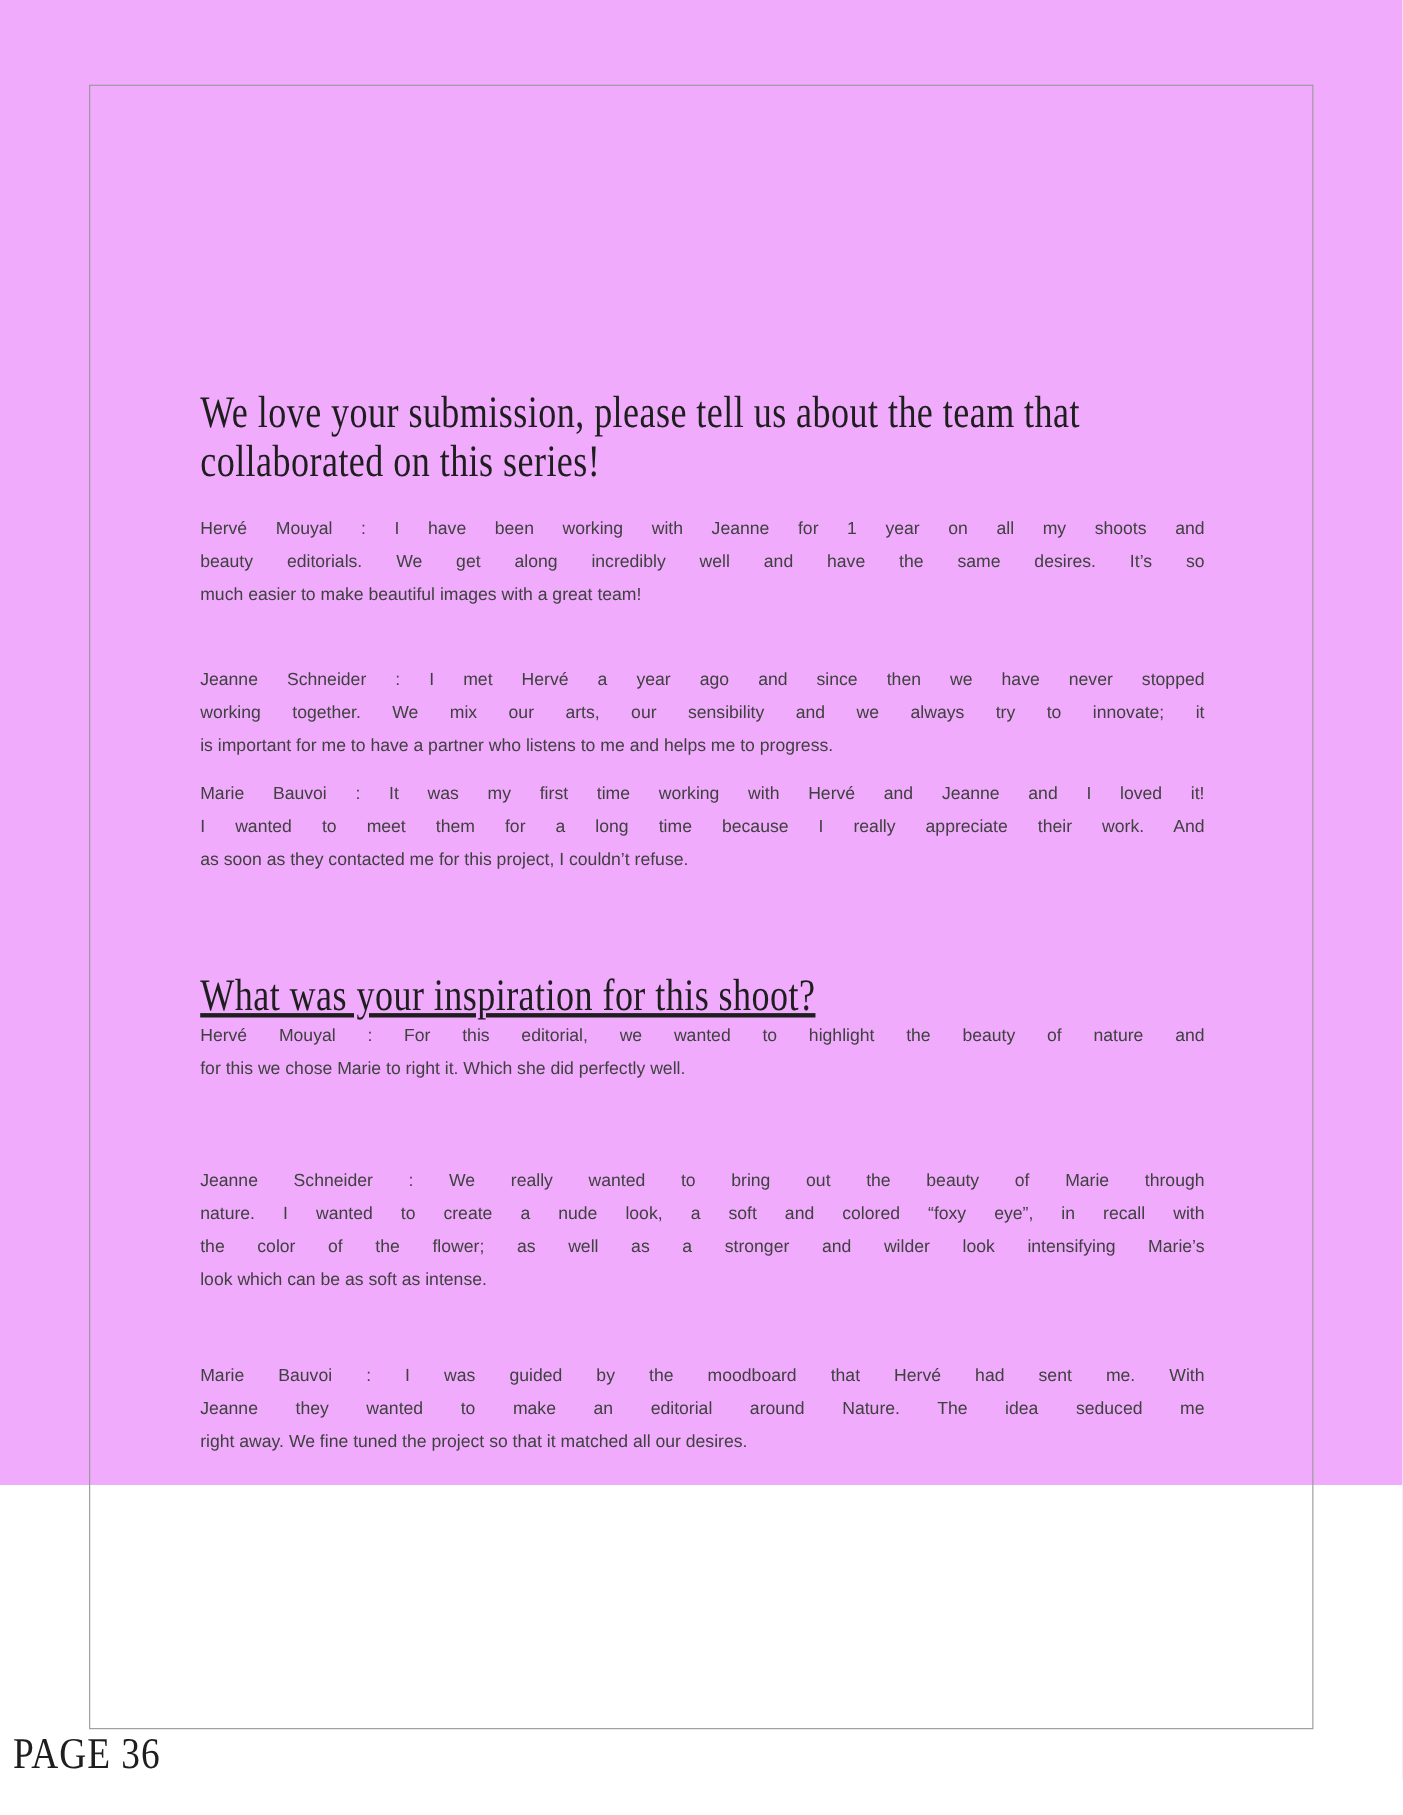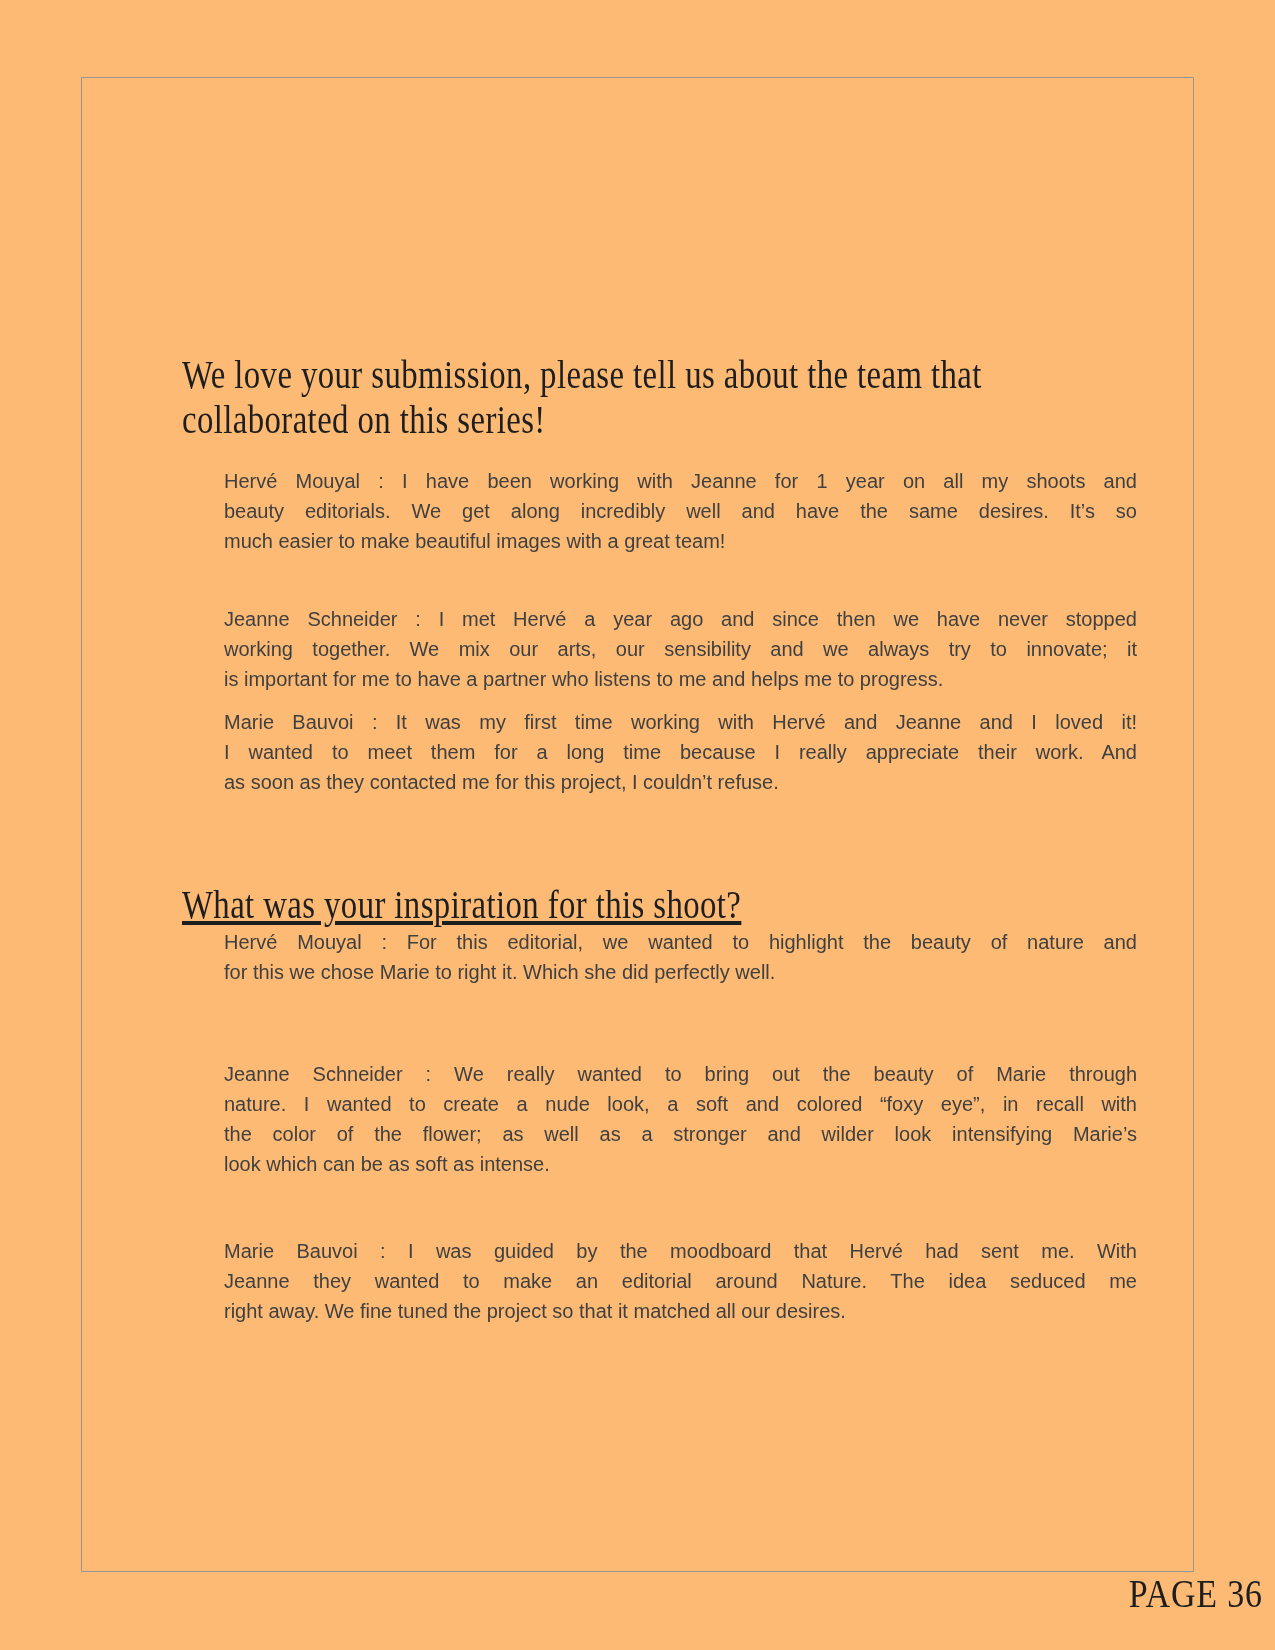--- a/index.html
+++ b/index.html
@@ -6,22 +6,22 @@
     margin: 0;
     padding: 0;
     background: #ffffff;
     width: 1275px;
     height: 1650px;
     overflow: hidden;
   }
   .page {
     position: relative;
     width: 1275px;
-    height: 1650px;
-    background: #fdba74;
+    height: 1350px;
+    background: #f0abfc;
     font-family: "Liberation Sans", sans-serif;
   }
   .frame {
     position: absolute;
     left: 81px;
     top: 77px;
     width: 1111px;
     height: 1493px;
     border: 1px solid #979797;
     background: transparent;
@@ -38,39 +38,38 @@
     font-weight: 400;
     color: #1e1e1e;
     letter-spacing: 0.5px;
   }
   .heading > div {
     white-space: nowrap;
     transform: scaleX(0.8);
     transform-origin: 0 50%;
   }
   .para {
-    font-size: 20px;
+    font-size: 16px;
     line-height: 30px;
     color: #404040;
     letter-spacing: 0px;
-    margin-left: 42px;
   }
   .para > div {
     text-align: justify;
     text-align-last: justify;
   }
   .para > div:last-child {
     text-align-last: left;
   }
   .page-footer {
     position: absolute;
     left: 0;
     top: 1574px;
     width: 1275px;
-    text-align: right;
+    text-align: left;
     font-family: "Liberation Serif", serif;
     font-size: 40px;
     line-height: 40px;
     color: #1e1e1e;
   }
   .page-footer .footer-text {
     display: inline-block;
     transform: scaleX(0.85);
     transform-origin: 50% 50%;
     letter-spacing: 1px;

